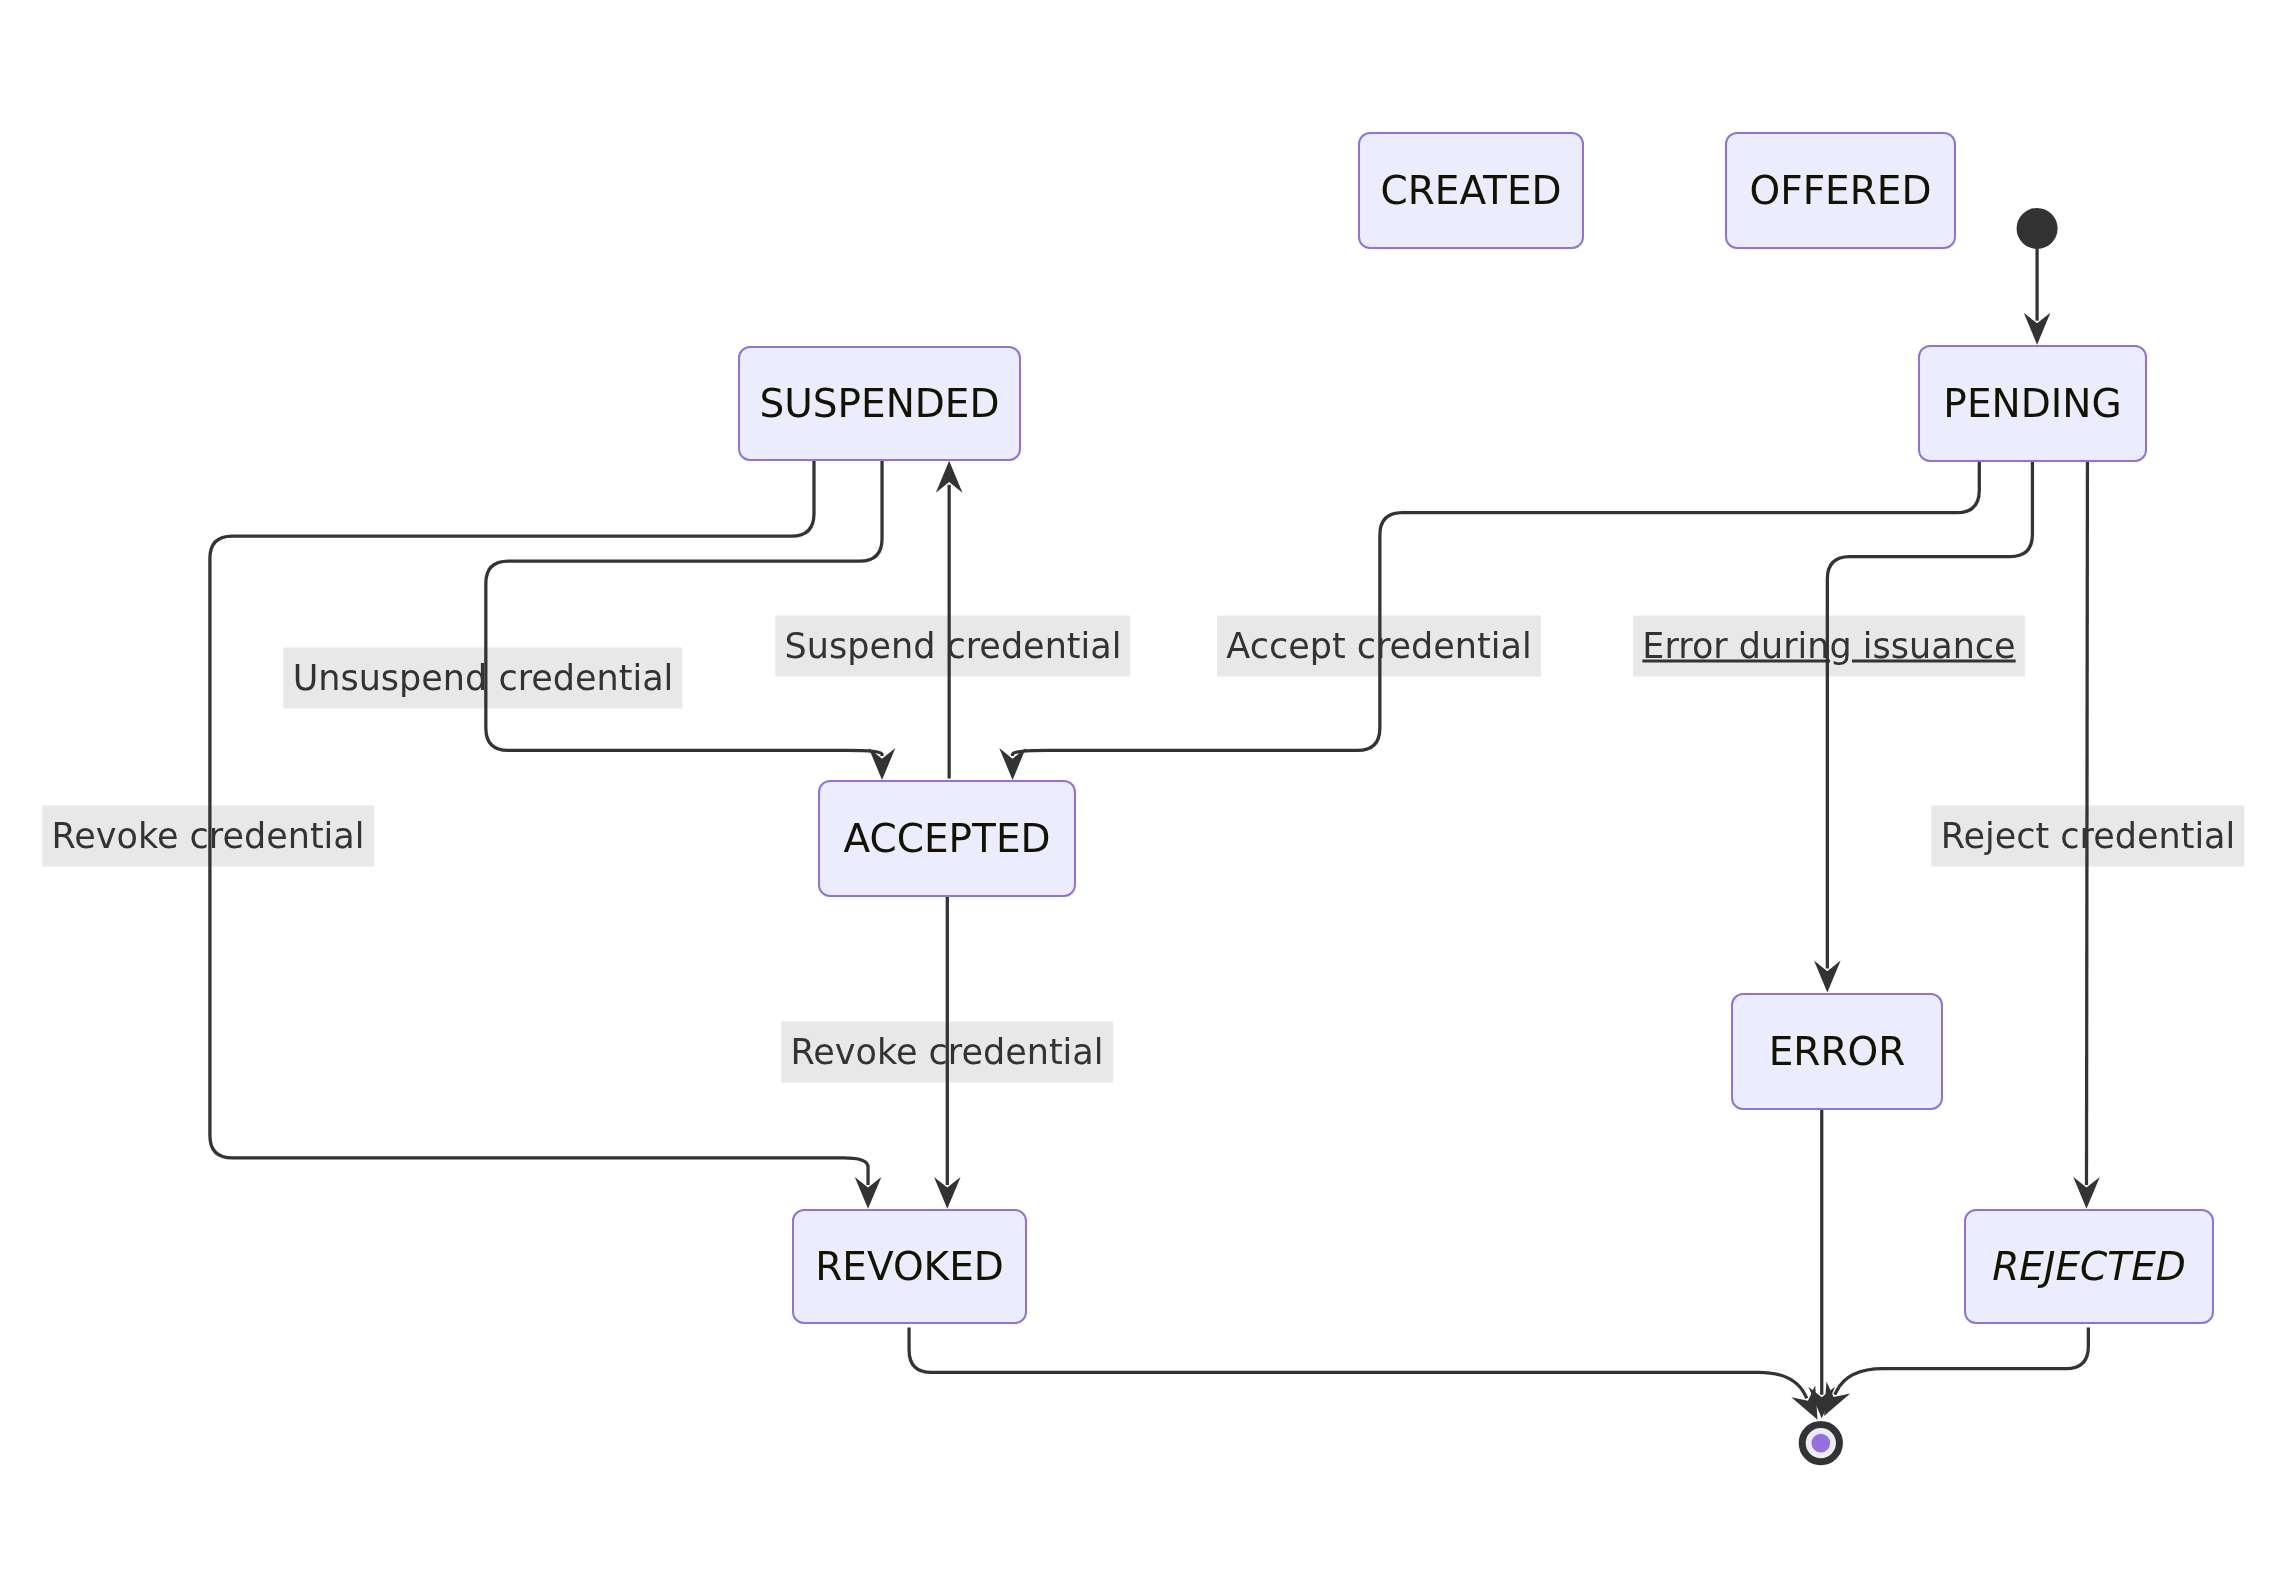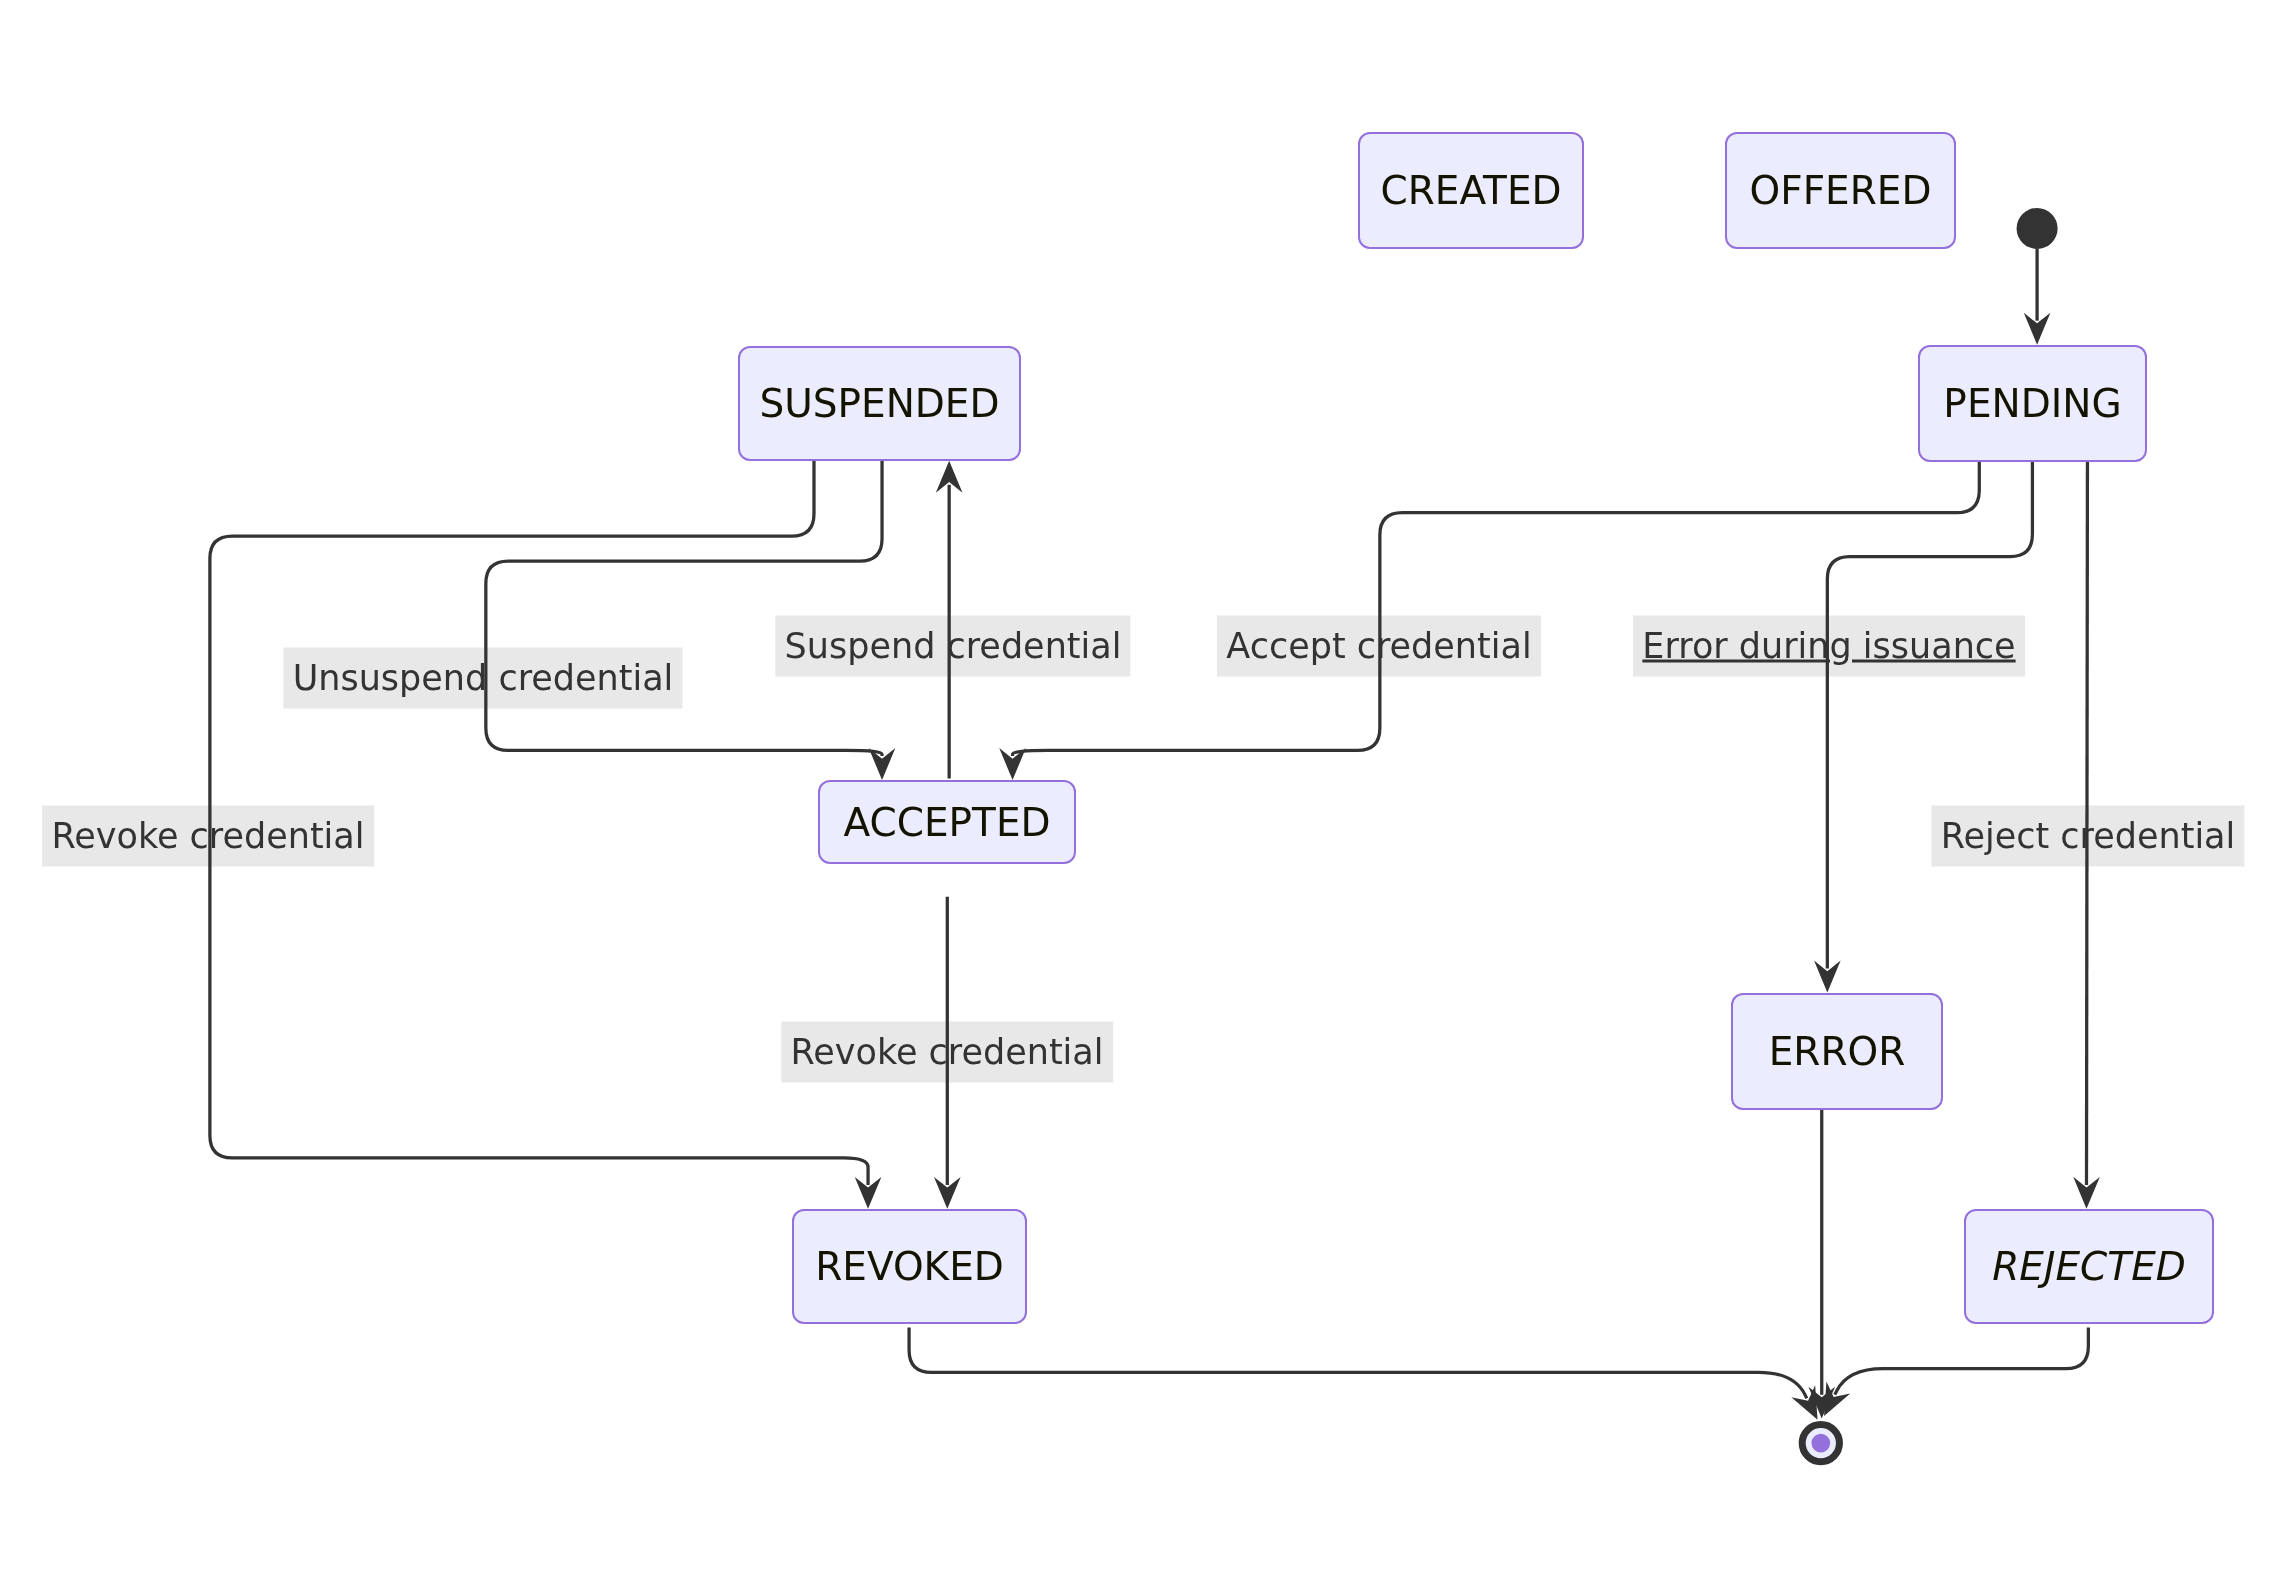--- a/index.html
+++ b/index.html
@@ -42,21 +42,21 @@
     display:flex; align-items:center; justify-content:center;
     color:#131300;
     font-size:39px;
     white-space:nowrap;
     z-index:3;
   }
   .n-created   { left:1358px; top:132px;  width:226px; height:117px; }
   .n-offered   { left:1685px; top:132px;  width:231px; height:117px;margin-left:40px; }
   .n-pending   { left:1918px; top:345px;  width:229px; height:117px; }
   .n-suspended { left:738px;  top:346px;  width:283px; height:115px; }
-  .n-accepted  { left:818px;  top:780px;  width:258px; height:84px; }
+  .n-accepted  { left:818px;  top:780px;  width:258px; height:117px; }
   .n-error     { left:1731px; top:993px; width:212px; height:117px; }
   .n-revoked   { left:792px;  top:1209px; width:235px; height:115px; }
   .n-rejected  { left:1964px; top:1209px; width:250px; height:115px;font-style:italic; }
 </style>
 </head>
 <body>
 
 <div class="canvas">
 
   <div class="edge-label l-unsuspend">Unsuspend credential</div>

